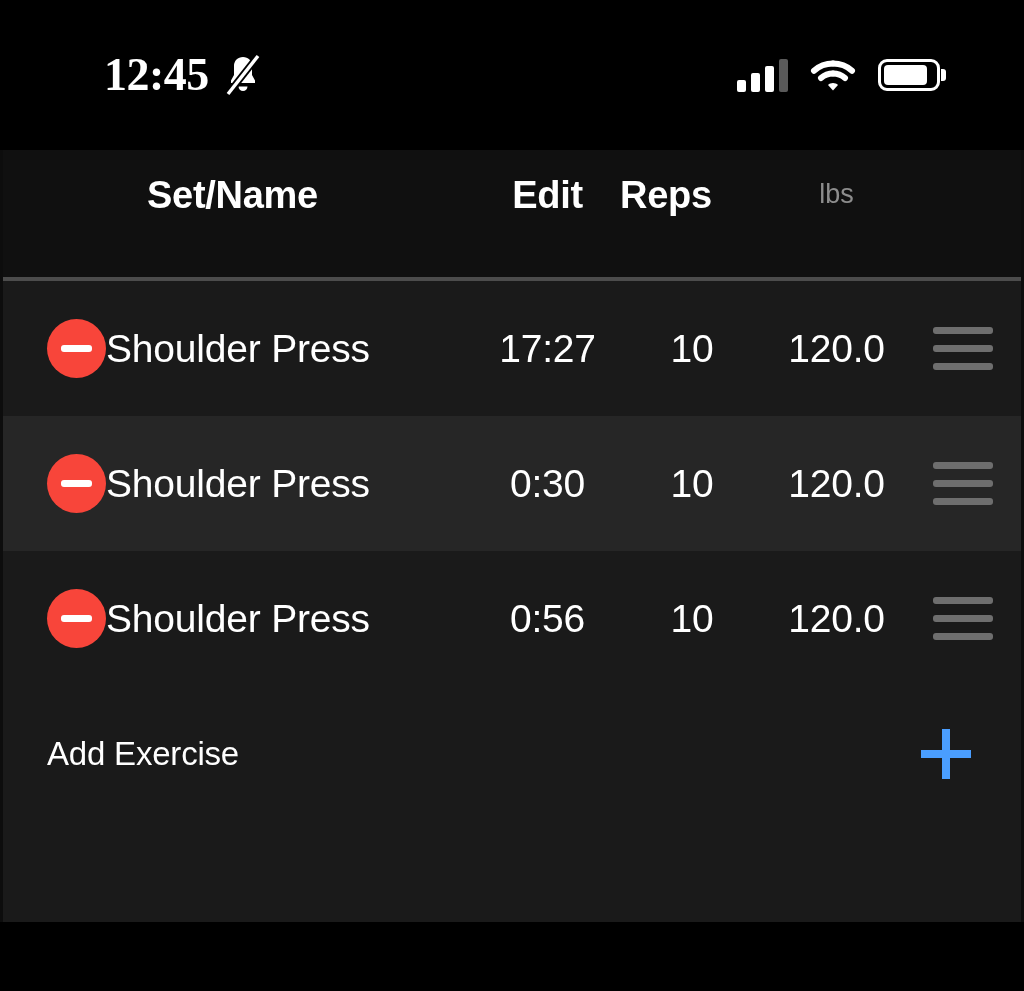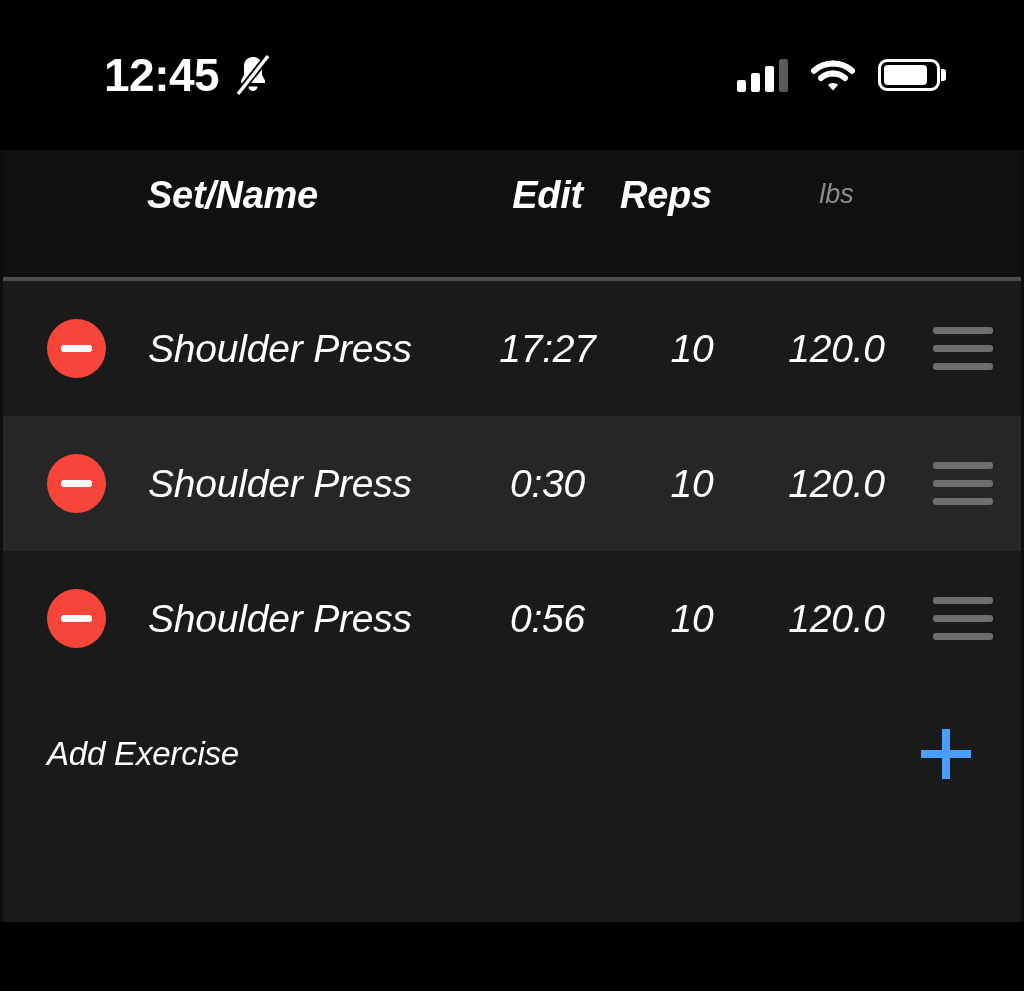--- a/index.html
+++ b/index.html
@@ -17,21 +17,21 @@
   }
 
   
   .status-bar {
     height:150px;
     background:#000;
     display:flex; align-items:center;
     padding:0 84px 0 104px;
     position:relative;
   }
-  .status-left { display:flex; align-items:center; gap:14px; }
+  .status-left { display:flex; align-items:center; gap:14px;font-family:Liberation Serif, serif; }
   .status-time {
     color:#fff; font-size:46px; font-weight:700;
     letter-spacing:-0.5px; line-height:1;
   }
   .bell-muted { width:40px; height:44px; display:block; }
   .status-right {
     margin-left:auto;
     display:flex; align-items:center; gap:22px;
   }
   .signal { display:flex; align-items:flex-end; gap:5px; height:34px; }
@@ -72,21 +72,20 @@
   }
 
   
   .sheet {
     flex:1;
     background:#a16207;
     border-left:3px solid #0d0d0d;
     border-right:3px solid #0d0d0d;
     display:flex; flex-direction:column;
     overflow:hidden;
-    font-style:italic;
   }
 
   
   .table-head {
     background:#101010;
     height:131px;
     display:flex; align-items:flex-start;
     padding-top:24px;
     border-bottom:4px solid #4c4c4c;
     position:relative;
@@ -108,21 +107,21 @@
   
   .row {
     height:135px;
     display:flex; align-items:center;
     cursor:pointer;
   }
   .row.odd  { background:#1a1a1a; }
   .row.even { background:#262626; }
   .cell-name {
     width:472px; display:flex; align-items:center;
-    padding-left:44px; gap:42px;
+    padding-left:44px; 
   }
   .delete-btn {
     width:59px; height:59px; border-radius:50%;
     background:#f8453a; flex:0 0 59px;
     display:flex; align-items:center; justify-content:center;
     cursor:pointer;
   }
   .delete-btn span {
     display:block; width:31px; height:7px;
     background:#fff; border-radius:3px;

